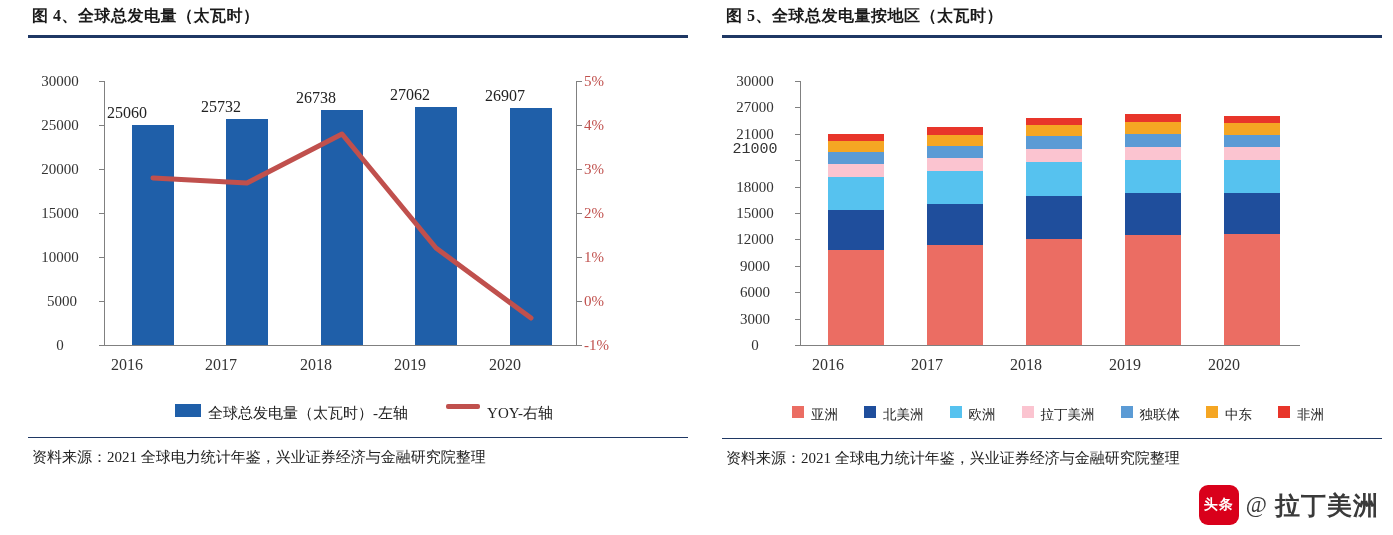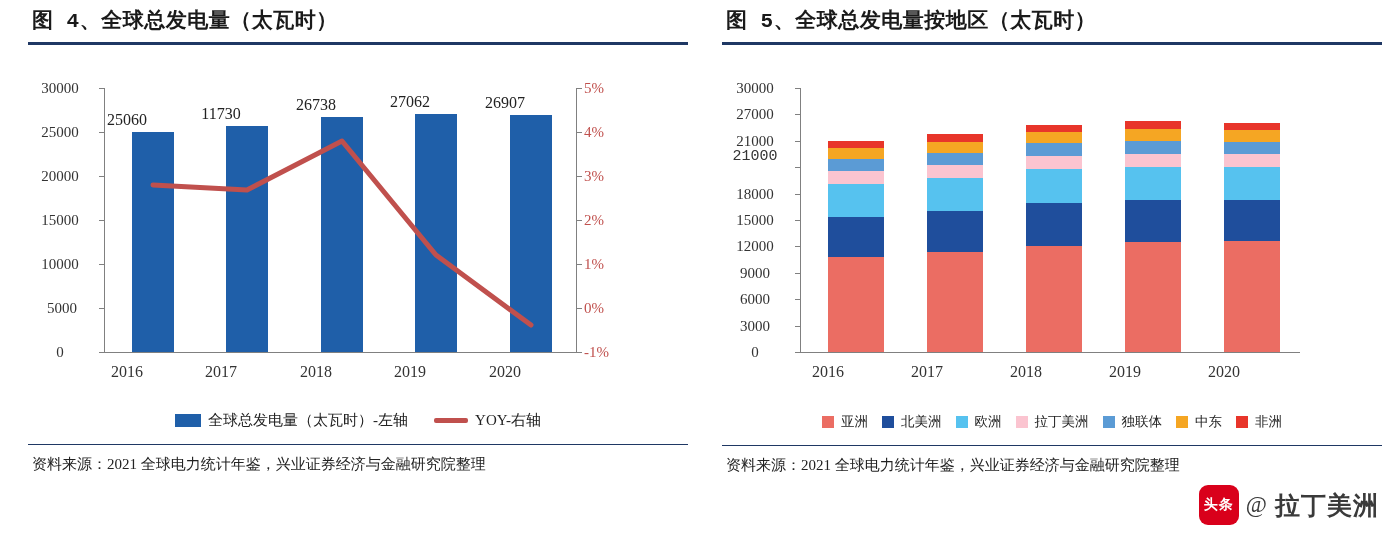--- a/index.html
+++ b/index.html
@@ -8,34 +8,34 @@
     font-family:"Liberation Sans","DejaVu Sans",sans-serif;
     overflow:hidden;
   }
   .page{position:relative;width:1393px;height:535px;}
 
   .panel{position:absolute;top:0;height:535px;width:660px;}
   .panel-left{left:28px;}
   .panel-right{left:722px;}
 
   .title{
-    font-size:21px;font-weight:bold;color:#1a1a1a;letter-spacing:0.5px;
+    font-size:16px;font-weight:bold;color:#1a1a1a;letter-spacing:0.5px;
     padding:6px 0 8px 4px;white-space:nowrap;
-    font-family:Liberation Mono, monospace;
+    font-family:Liberation Serif, serif;
   }
   .rule{height:3px;background:#1f3864;width:100%;}
   .rule-thin{height:1px;background:#1f3864;width:100%;}
 
   .chart-area{position:relative;height:360px;width:100%;}
   .legend{
     display:flex;justify-content:center;align-items:center;gap:26px;
     font-size:15px;color:#222;margin-top:2px;
     font-family:"Liberation Serif","DejaVu Serif",serif;
   }
-  .legend .item{display:flex;align-items:center;gap:7px;white-space:nowrap;}
+  .legend .item{display:flex;gap:7px;white-space:nowrap;margin-left:12px;}
   .swatch{width:26px;height:13px;display:inline-block;}
   .swatch.line{width:34px;height:5px;border-radius:2px;}
   .legend-small{font-size:13.5px;gap:14px;}
   .legend-small .swatch{width:12px;height:12px;}
 
   .source{
     font-size:15px;color:#222;line-height:1.55;padding:8px 4px 0 4px;
     font-family:"Liberation Serif","DejaVu Serif",serif;
   }
 
@@ -126,21 +126,21 @@
         <div class="bar" style="left:217px;width:42px;height:235.3px;background:#1f5fa9;"></div>
         <div class="bar" style="left:311px;width:42px;height:238.1px;background:#1f5fa9;"></div>
         <div class="bar" style="left:406px;width:42px;height:236.8px;background:#1f5fa9;"></div>
 
         <svg width="473" height="264" style="position:absolute;left:0;top:0;overflow:visible;">
           <polyline points="49,97 143,102 238,53 332,167 427,237" fill="none" stroke="#c0504d" stroke-width="5" stroke-linejoin="round" stroke-linecap="round"></polyline>
         </svg>
       </div>
 
       <div class="dlabel" style="left:54px;top:66px;width:90px;">25060</div>
-      <div class="dlabel" style="left:148px;top:60px;width:90px;">11730</div>
+      <div class="dlabel" style="left:148px;top:60px;width:90px;">25732</div>
       <div class="dlabel" style="left:243px;top:51px;width:90px;">26738</div>
       <div class="dlabel" style="left:337px;top:48px;width:90px;">27062</div>
       <div class="dlabel" style="left:432px;top:49px;width:90px;">26907</div>
 
       <div class="xtick" style="left:59px;top:318px;width:80px;">2016</div>
       <div class="xtick" style="left:153px;top:318px;width:80px;">2017</div>
       <div class="xtick" style="left:248px;top:318px;width:80px;">2018</div>
       <div class="xtick" style="left:342px;top:318px;width:80px;">2019</div>
       <div class="xtick" style="left:437px;top:318px;width:80px;">2020</div>
     </div>

